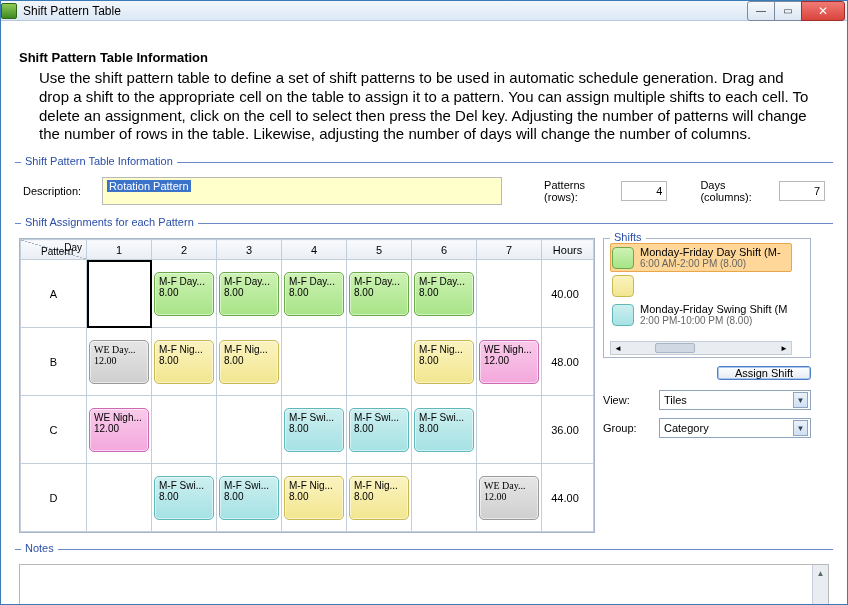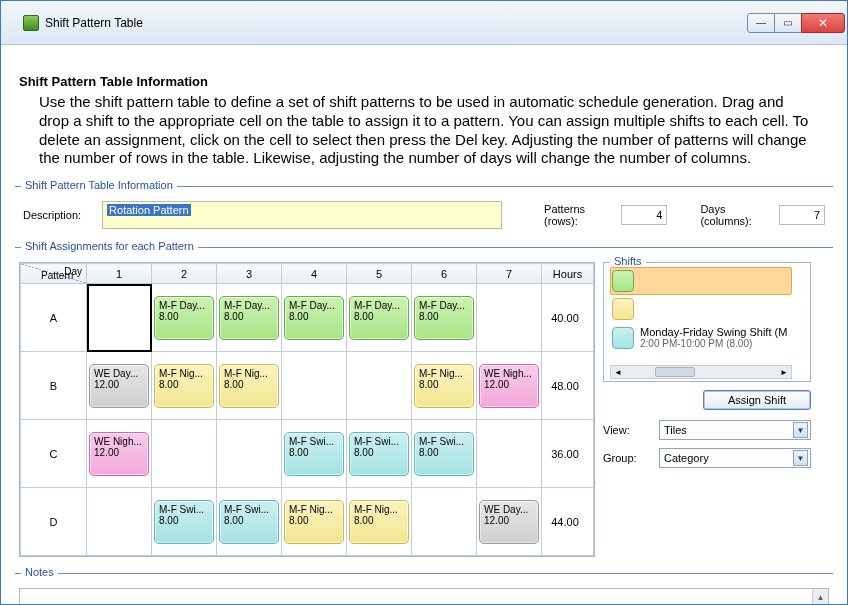--- a/index.html
+++ b/index.html
@@ -14,26 +14,26 @@
     width: 848px;
     height: 605px;
     border: 1px solid #3a7ab8;
     display: flex;
     flex-direction: column;
     position: relative;
     background: #fff;
   }
   
   .titlebar {
-    height: 44px;
+    height: 20px;
     background: linear-gradient(#f2f6fb, #dce8f6);
     border-bottom: 1px solid #b8c9db;
     display: flex;
     align-items: center;
-    padding: 0 0 0 22px;
+    padding: 0 0 0 0;
   }
   .titlebar .app-icon {
     width: 16px; height: 16px;
     background: linear-gradient(#8ecb5a, #3e8a1f);
     border: 1px solid #2d6a13;
     border-radius: 2px;
     margin-right: 6px;
   }
   .titlebar .title { flex: 1; font-size: 12px; }
   .win-btns { display: flex; height: 20px; margin-right: 2px; }
@@ -181,21 +181,21 @@
     line-height: 1.15;
     overflow: hidden;
     box-shadow: inset 0 0 0 1px rgba(255,255,255,.5);
     white-space: nowrap;
   }
   .chip .t { display:block; overflow:hidden; text-overflow: ellipsis; }
   .chip .h { display:block; }
   .c-green  { background: linear-gradient(#cdf2b3,#a7e487); border-color:#6ca94a; }
   .c-yellow { background: linear-gradient(#fbf3c1,#f2e68f); border-color:#c8b955; }
   .c-cyan   { background: linear-gradient(#cdeff0,#a5e2e4); border-color:#5fb7ba; }
-  .c-grey   { background: linear-gradient(#e6e6e6,#cfcfcf); border-color:#9a9a9a; }
+  .c-grey   { background: linear-gradient(#e6e6e6,#cfcfcf); border-color:#9a9a9a;font-family:Liberation Serif, serif; }
   .c-pink   { background: linear-gradient(#f9caea,#f3a8dc); border-color:#cc6ab3; }
 
   
   .side {
     width: 208px;
     display:flex; flex-direction:column;
     gap: 4px;
   }
   .shifts-box {
     border: 1px solid #a7b6c8;
@@ -243,24 +243,24 @@
     width:22px; height:22px; border-radius:4px; flex-shrink:0;
   }
   .sw-green  { background: linear-gradient(#cdf2b3,#a7e487); border:1px solid #6ca94a; }
   .sw-yellow { background: linear-gradient(#fbf3c1,#f2e68f); border:1px solid #c8b955; }
   .sw-cyan   { background: linear-gradient(#cdeff0,#a5e2e4); border:1px solid #5fb7ba; }
   .shift-text { font-size:11px; line-height:1.1; overflow:hidden; white-space:nowrap; }
   .shift-text .sub { color:#666; font-size:10px; display:block; }
 
   .assign-btn-row { display:flex; justify-content:flex-end; padding:4px 0; }
   button.std {
-    min-width: 76px; height:20px;
+    min-width: 76px; height:14px;
     background: linear-gradient(#fdfdfd,#e7edf4);
     border:1px solid #8fa5be; border-radius:3px;
-    font: inherit; padding: 0 24px;
+    font: inherit; padding: 0 17px;
   }
   button.std.primary { border-color:#4f7ec7; box-shadow: 0 0 0 1px #a9c6ef inset; }
 
   .vg-row { display:flex; align-items:center; gap:8px; padding:2px 0; }
   .vg-row label { width:48px; }
   .combo {
     flex:1; height:20px;
     border:1px solid #8fa5be;
     display:flex; align-items:center; justify-content:space-between;
     padding: 0 2px 0 4px;
@@ -499,20 +499,21 @@
               </tbody>
           </table>
         </div>
 
         <div class="side">
           <div class="shifts-box">
             <div class="legend2">Shifts</div>
             <div class="shifts-list" id="shifts-list">
               <div class="shift-item sel">
                   <div class="swatch sw-green"></div>
+                  <div class="shift-text">Monday-Friday Day Shift (M-<span class="sub">6:00 AM-2:00 PM (8.00)</span></div>
                 </div>
                 <div class="shift-item">
                   <div class="swatch sw-yellow"></div>
                 </div>
                 <div class="shift-item">
                   <div class="swatch sw-cyan"></div>
                   <div class="shift-text">Monday-Friday Swing Shift (M<span class="sub">2:00 PM-10:00 PM (8.00)</span></div>
                 </div>
 
             <div class="shifts-scroll">

